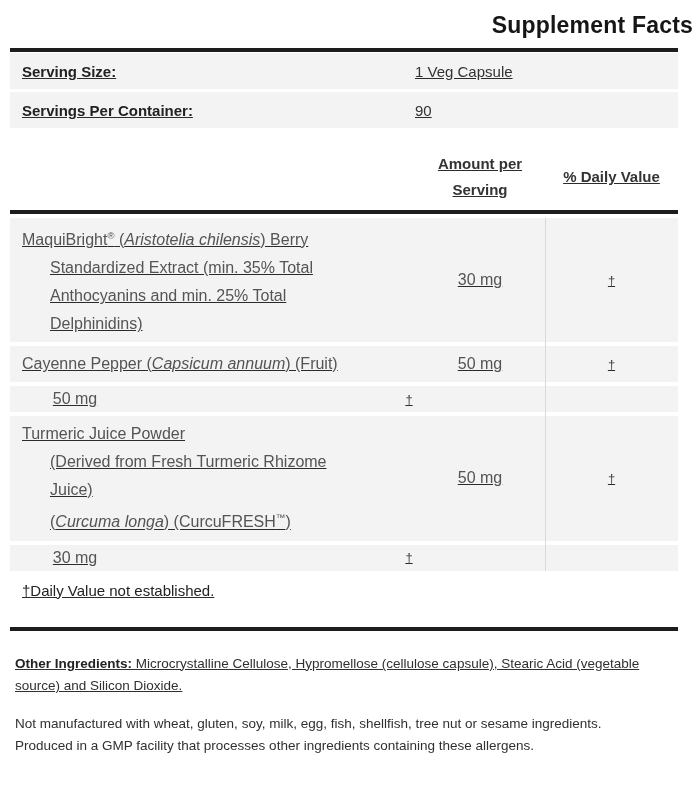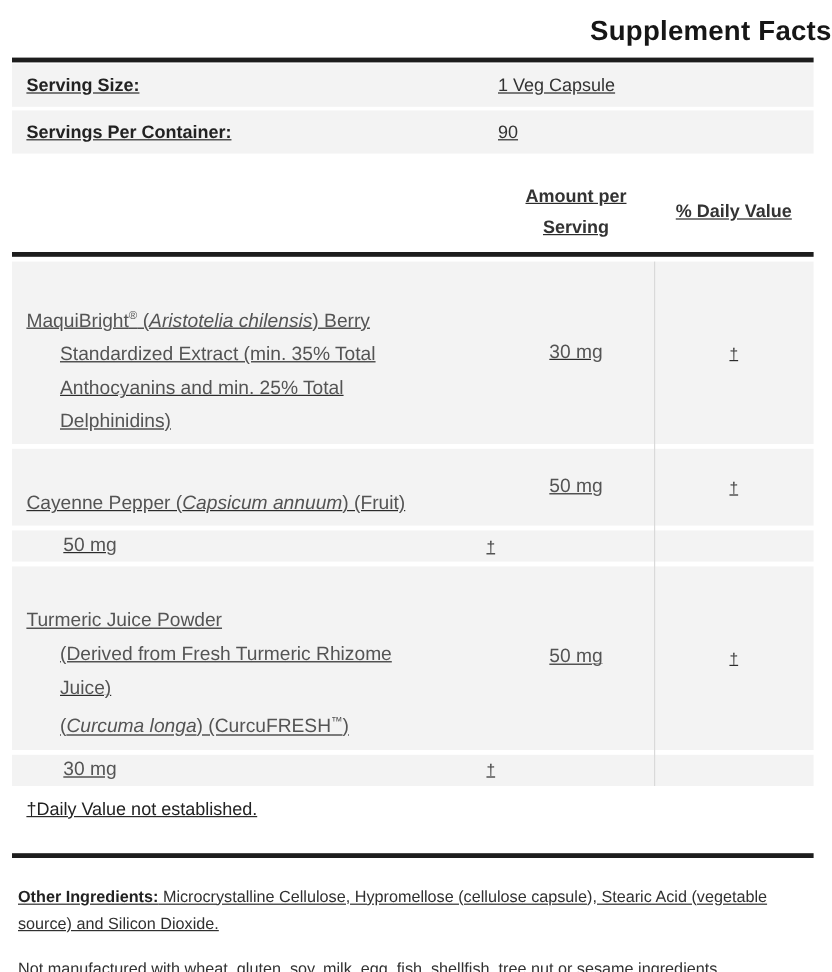--- a/index.html
+++ b/index.html
@@ -91,21 +91,20 @@
   .ing-rows .ing-row:first-of-type { margin-top: 0; }
   .ing-name {
     width: 405px;
     padding-left: 40px;
     padding-right: 8px;
     text-indent: -28px;
     white-space: pre-line;
     font-size: 16px;
     line-height: 28px;
     color: var(--text-secondary);
-    margin-top: 28px;
   }
   .ing-name sup { font-size: 60%; }
   .ing-amount {
     width: 130px;
     display: flex;
     align-items: center;
     justify-content: center;
     font-size: 16px;
     color: var(--text-secondary);
   }

